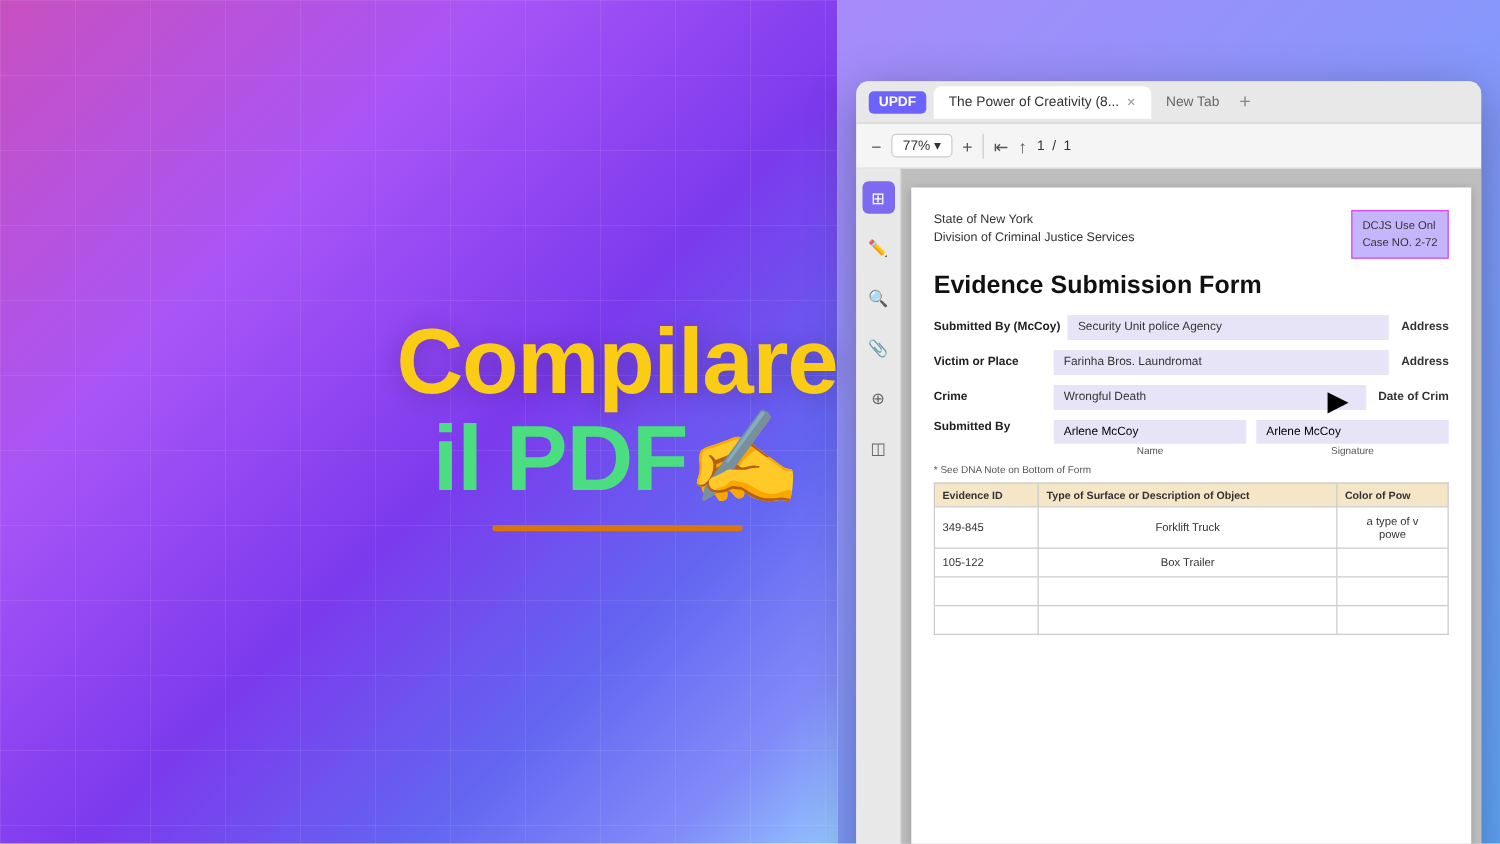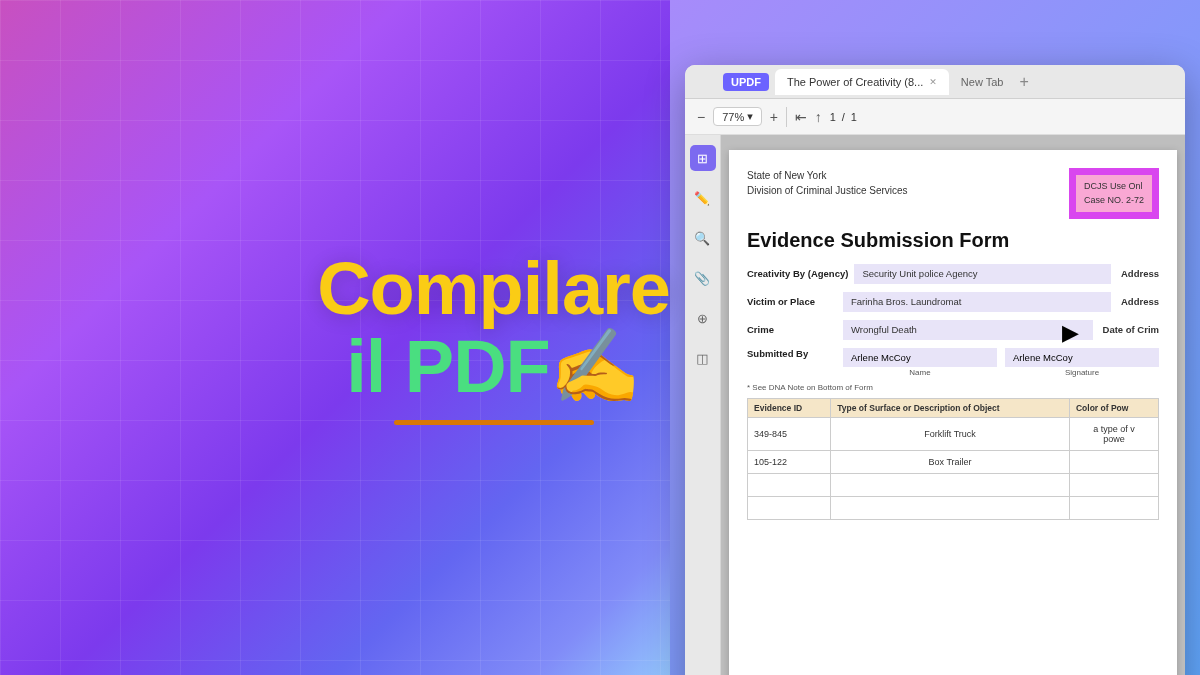--- a/index.html
+++ b/index.html
@@ -93,21 +93,20 @@
       height: 640px;
     }
 
     
     .title-bar {
       background: #e8e8e8;
       height: 34px;
       display: flex;
       align-items: center;
       border-bottom: 1px solid #d0d0d0;
-      padding-left: 28px;
     }
 
     .updf-logo {
       background: #6c63ff;
       color: white;
       font-weight: 800;
       font-size: 11px;
       padding: 3px 8px;
       border-radius: 4px;
       margin-left: 10px;
@@ -266,22 +265,22 @@
       margin-bottom: 10px;
     }
 
     .doc-agency {
       font-size: 10px;
       color: #333;
       line-height: 1.5;
     }
 
     .dcjs-box {
-      background: #f9a8d4;
-      border: 7px solid #d946ef;
+      background: #c4b5fd;
+      border: 1px solid #d946ef;
       padding: 4px 8px;
       font-size: 9px;
       color: #333;
       line-height: 1.6;
     }
 
     .doc-title {
       font-size: 20px;
       font-weight: 800;
       color: #111;
@@ -535,21 +534,21 @@
             </div>
             <div class="dcjs-box">
               <div>DCJS Use Onl</div>
               <div>Case NO. 2-72</div>
             </div>
           </div>
 
           <div class="doc-title">Evidence Submission Form</div>
 
           <div class="form-row">
-            <span class="form-label">Creativity By (Agency)</span>
+            <span class="form-label">Submitted By (McCoy)</span>
             <span class="form-field">Security Unit police Agency</span>
             <span class="form-field-address">Address</span>
           </div>
 
           <div class="form-row">
             <span class="form-label">Victim or Place</span>
             <span class="form-field">Farinha Bros. Laundromat</span>
             <span class="form-field-address">Address</span>
           </div>
 

